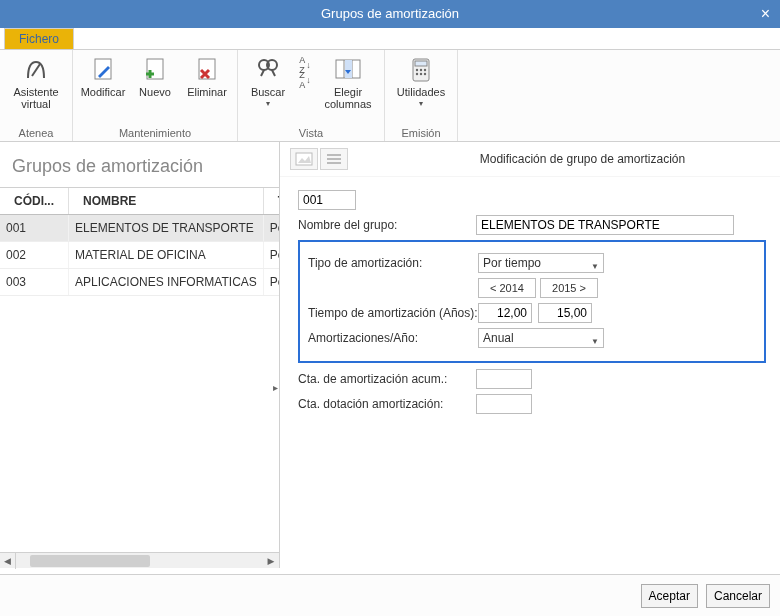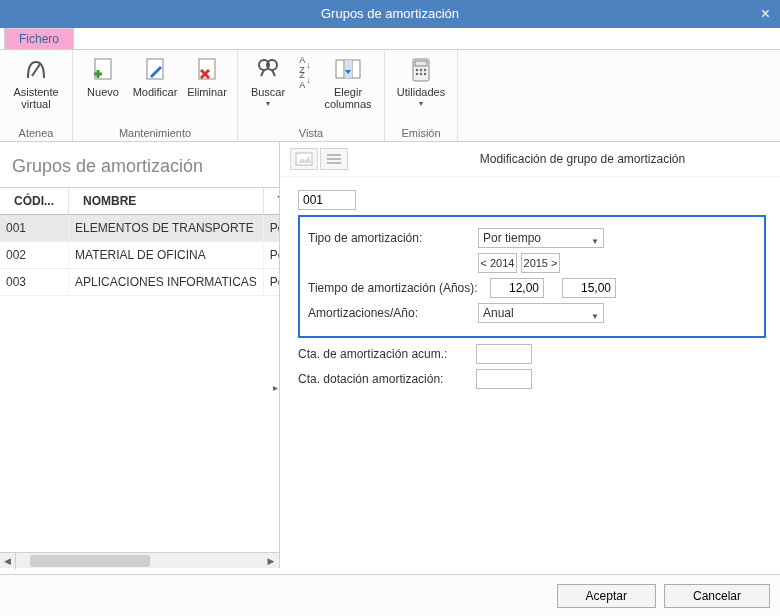--- a/index.html
+++ b/index.html
@@ -1,20 +1,20 @@
 <!DOCTYPE html>
 <html><head>
 <meta charset="utf-8">
 <style>
   * { box-sizing: border-box; font-family: "Segoe UI", Tahoma, sans-serif; }
   body { margin:0; padding:0; width:780px; height:616px; background:#fff; overflow:hidden; font-size:12px; color:#333; }
   .titlebar { background:#4d82c0; color:#fff; height:28px; line-height:28px; position:relative; text-align:center; font-size:13px; }
   .titlebar .close { position:absolute; right:10px; top:0; font-size:16px; cursor:pointer; }
   .tab-strip { background:#fff; border-bottom:1px solid #d0d0d0; height:22px; }
-  .tab { display:inline-block; padding:3px 14px 3px 14px; font-size:12px; color:#3a66a0; border:1px solid #d0d0d0; border-bottom:none; background:#f9a8d4; margin-left:4px; cursor:pointer; }
+  .tab { display:inline-block; padding:3px 14px 3px 14px; font-size:12px; color:#3a66a0; border:1px solid #d0d0d0; border-bottom:none; background:#eab308; margin-left:4px; cursor:pointer; }
   .ribbon { display:flex; border-bottom:1px solid #d0d0d0; background:#fcfcfc; height:92px; }
   .ribbon-group { border-right:1px solid #e0e0e0; padding:2px 6px 0 6px; display:flex; flex-direction:column; justify-content:space-between; align-items:center; }
   .ribbon-group .items { display:flex; gap:4px; }
   .rbtn { display:flex; flex-direction:column; align-items:center; width:48px; padding:2px 0; cursor:pointer; font-size:11px; line-height:12px; text-align:center; color:#333; }
   .rbtn.wide { width:60px; }
   .rbtn .ico { width:32px; height:32px; display:flex; align-items:center; justify-content:center; }
   .group-label { font-size:11px; color:#666; padding-bottom:2px; }
   .sort-col { display:flex; flex-direction:column; gap:1px; margin-top:6px; }
   .sort-mini { width:18px; height:14px; display:flex; align-items:center; justify-content:center; font-size:9px; color:#555; border:1px solid transparent; }
   .content { display:flex; height:426px; }
@@ -34,29 +34,29 @@
   .panel-icons { display:flex; gap:2px; margin-right:12px; }
   .panel-ico { width:28px; height:22px; border:1px solid #d4d4d4; background:#f6f6f6; display:flex; align-items:center; justify-content:center; }
   .panel-title { flex:1; text-align:center; font-size:12px; color:#333; }
   .form { padding:8px 14px 8px 18px; position:relative; }
   .expand-handle { position:absolute; left:-9px; top:200px; width:9px; height:20px; font-size:10px; color:#666; display:flex; align-items:center; justify-content:center; cursor:pointer;}
   .frow { display:flex; align-items:center; margin:5px 0; }
   .flabel { width:178px; font-size:12px; color:#333; }
   .finput { border:1px solid #bcbcbc; height:20px; padding:0 4px; font-size:12px; }
   .finput.code { width:58px; }
   .finput.name { width:258px; }
-  .finput.small { width:54px; text-align:right;margin-left:12px; }
+  .finput.small { width:54px; text-align:right; }
   .finput.tiny { width:56px; }
   .fselect { border:1px solid #bcbcbc; height:20px; width:126px; font-size:12px; padding:0 16px 0 4px; line-height:18px; position:relative; background:#fff; cursor:pointer;}
   .fselect::after { content:"▼"; font-size:8px; color:#555; position:absolute; right:4px; top:4px; }
   .highlight-box { border:2px solid #2a6fd6; padding:6px 8px 8px 8px; margin-top:2px; }
-  .year-btn { border:1px solid #bcbcbc; height:20px; width:39px; font-size:11px; text-align:center; line-height:18px; cursor:pointer; background:#fff; display:inline-block; margin-right:4px;}
+  .year-btn { border:1px solid #bcbcbc; height:20px; width:58px; font-size:11px; text-align:center; line-height:18px; cursor:pointer; background:#fff; display:inline-block; margin-right:4px;}
   .pair-gap { display:inline-flex; gap:6px; }
   .footer { border-top:1px solid #d0d0d0; height:42px; display:flex; justify-content:flex-end; align-items:center; padding:0 10px; gap:8px; background:#fcfcfc; position:absolute; bottom:0; left:0; right:0;}
-  .btn { border:1px solid #ababab; background:#f4f4f4; height:24px; padding:0 28px; font-size:12px; cursor:pointer; }
+  .btn { border:1px solid #ababab; background:#f4f4f4; height:24px; padding:0 7px; font-size:12px; cursor:pointer; }
   svg { display:block; }
 </style>
 </head>
 <body>
 
 <div class="titlebar">
   <span>Grupos de amortización</span>
   <span class="close">×</span>
 </div>
 
@@ -80,33 +80,33 @@
     </div>
     <div class="group-label">Atenea</div>
   </div>
 
   <div class="ribbon-group">
     <div class="items">
       <div class="rbtn">
         <span class="ico">
           <svg width="26" height="28" viewBox="0 0 26 28">
               <rect x="5" y="3" width="16" height="20" fill="#fff" stroke="#888"></rect>
+              <path d="M8 20 L18 10 L20 12 L10 22 Z" fill="#2a6fd6"></path>
+            </svg>
+        </span>
+        <span>Modificar</span>
+      </div>
+      <div class="rbtn">
+        <span class="ico">
+          <svg width="26" height="28" viewBox="0 0 26 28">
+              <rect x="5" y="3" width="16" height="20" fill="#fff" stroke="#888"></rect>
               <path d="M4 18 h8 M8 14 v8" stroke="#3a9b3a" stroke-width="3"></path>
             </svg>
         </span>
         <span>Nuevo</span>
-      </div>
-      <div class="rbtn">
-        <span class="ico">
-          <svg width="26" height="28" viewBox="0 0 26 28">
-              <rect x="5" y="3" width="16" height="20" fill="#fff" stroke="#888"></rect>
-              <path d="M8 20 L18 10 L20 12 L10 22 Z" fill="#2a6fd6"></path>
-            </svg>
-        </span>
-        <span>Modificar</span>
       </div>
       <div class="rbtn">
         <span class="ico">
           <svg width="26" height="28" viewBox="0 0 26 28">
               <rect x="5" y="3" width="16" height="20" fill="#fff" stroke="#888"></rect>
               <path d="M7 14 L15 22 M15 14 L7 22" stroke="#c33" stroke-width="3"></path>
             </svg>
         </span>
         <span>Eliminar</span>
       </div>
@@ -235,20 +235,24 @@
       </div>
       <div class="panel-title">Modificación de grupo de amortización</div>
     </div>
 
     <div class="form">
       <div class="expand-handle">▸</div>
 
       <div class="frow">
         <input class="finput code" value="001" style="">
       </div>
+      <div class="frow">
+        <div class="flabel">Nombre del grupo:</div>
+        <input class="finput name" value="ELEMENTOS DE TRANSPORTE" style="">
+      </div>
 
       <div class="highlight-box">
         <div class="frow">
           <div class="flabel" style="width:170px">Tipo de amortización:</div>
           <div class="fselect">Por tiempo</div>
         </div>
         <div class="frow">
           <div class="flabel" style="width:170px"></div>
           <span class="year-btn">&lt; 2014</span>
           <span class="year-btn">2015 &gt;</span>

